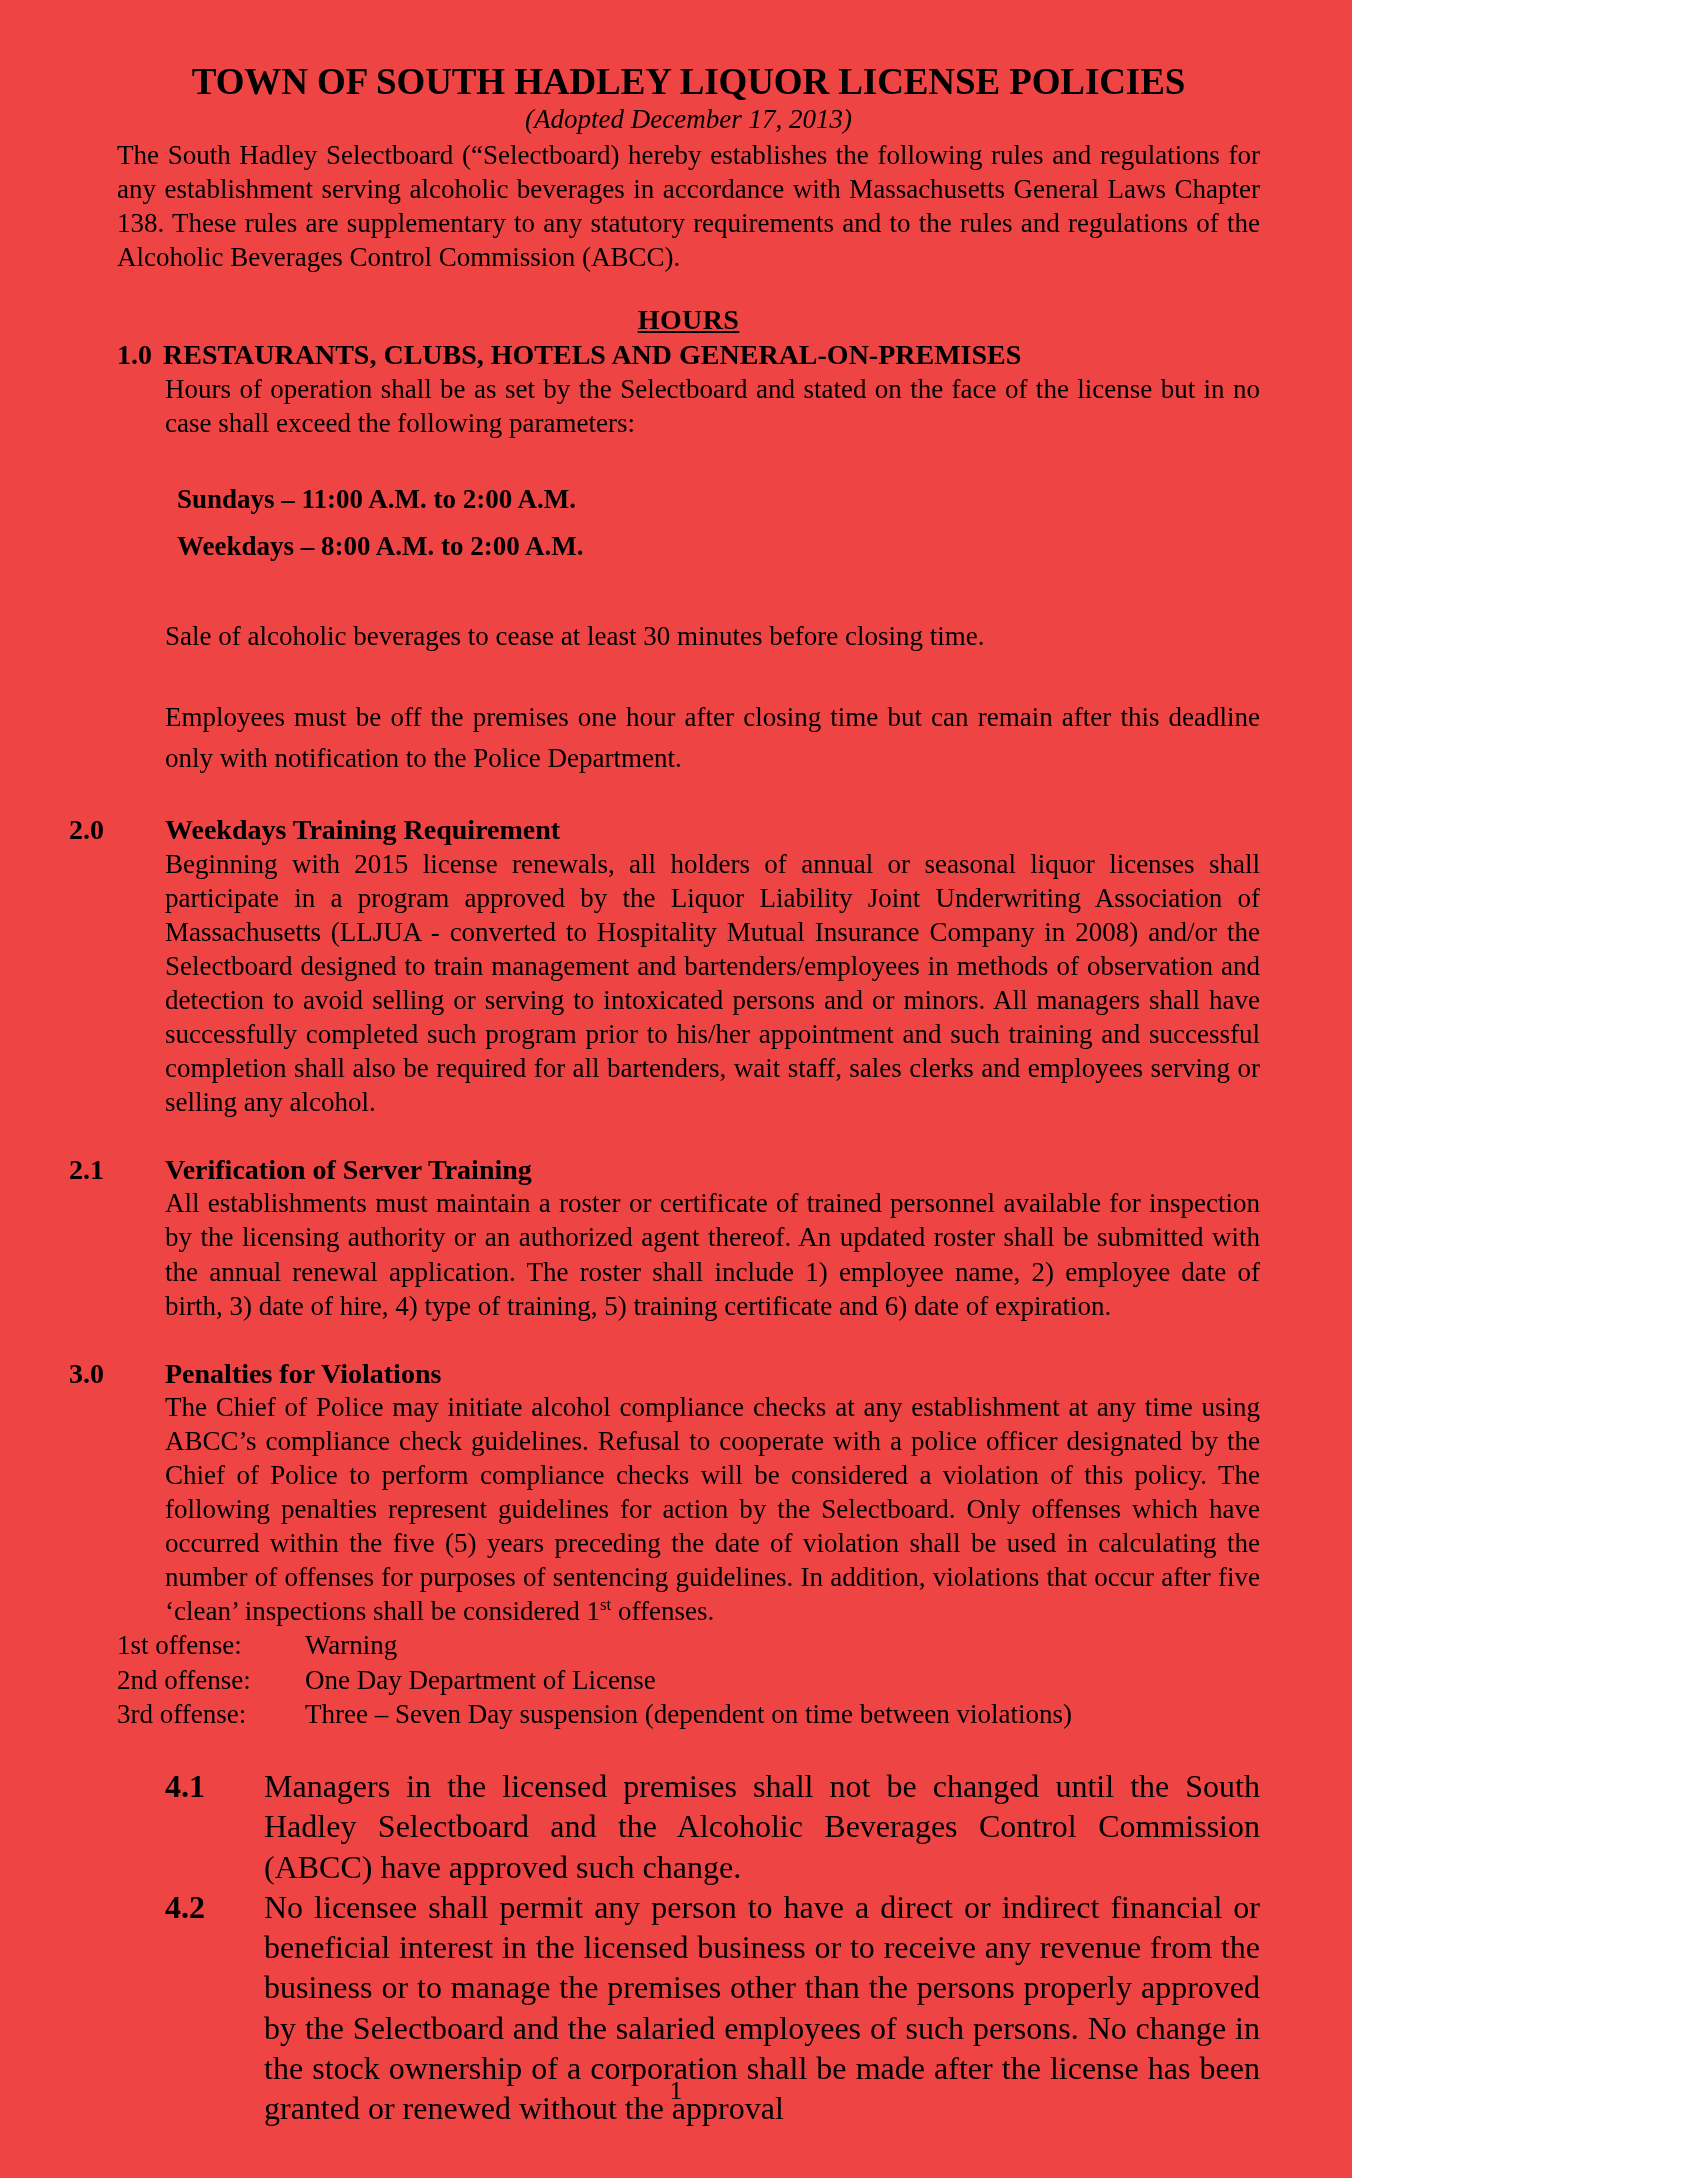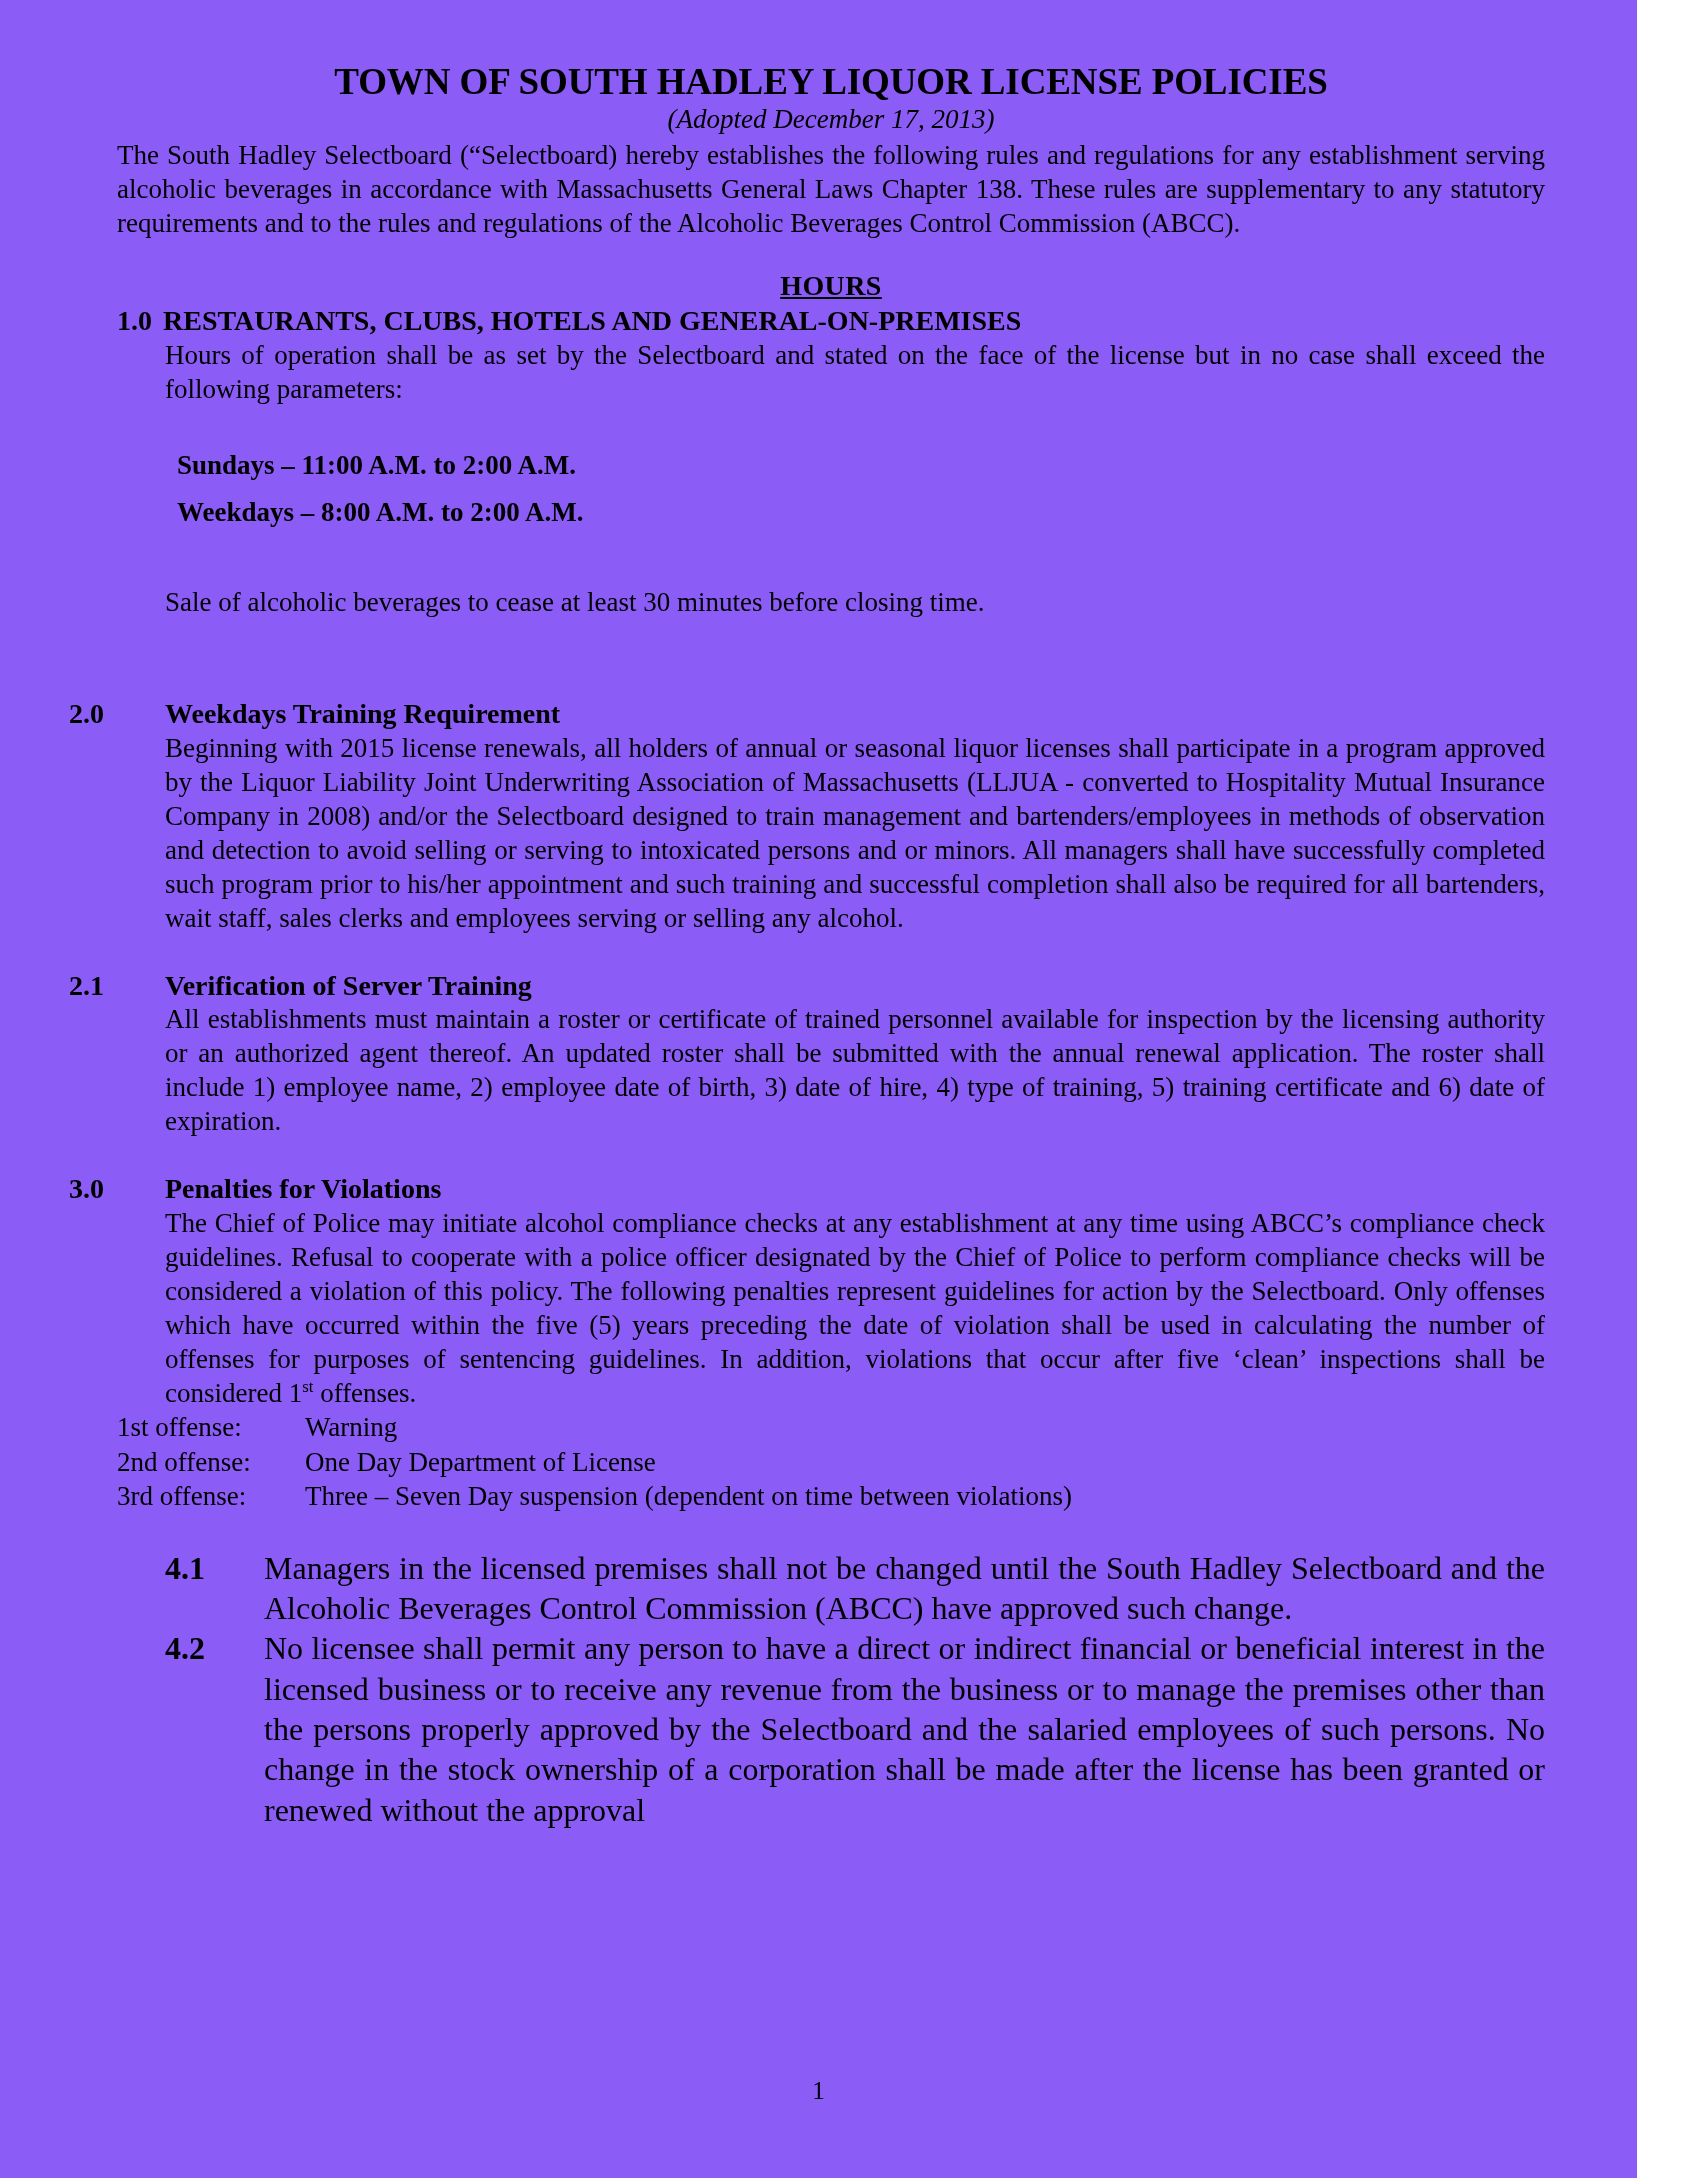--- a/index.html
+++ b/index.html
@@ -7,24 +7,24 @@
     margin: 0;
     padding: 0;
     background: #ffffff;
   }
   body {
     font-family: "Liberation Serif", "DejaVu Serif", serif;
     color: #000000;
   }
   .page {
     position: relative;
-    width: 1637px;
+    width: 1352px;
     height: 2178px;
     box-sizing: border-box;
-    background: #8b5cf6;
+    background: #ef4444;
     padding: 61px 92px 0 117px;
     overflow: hidden;
   }
   .doc-title {
     text-align: center;
     font-size: 37px;
     font-weight: bold;
     line-height: 1.12;
     letter-spacing: -0.1px;
     margin: 0 0 2px 0;
@@ -166,20 +166,21 @@
 
   <div class="spacer-lg"></div>
 
   <p class="body-indent">Sale of alcoholic beverages to cease at least 30 minutes before closing time.</p>
 
   <div class="spacer-sm"></div>
 
 
   <div class="spacer-sm"></div>
 
+  <p class="body-indent loose">Employees must be off the premises one hour after closing time but can remain after this deadline only with notification to the Police Department.</p>
 
   <div class="gap-before-heading"></div>
 
   <p class="num-heading">
     <span class="num">2.0</span><span>Weekdays Training Requirement</span>
   </p>
   <p class="body-indent">Beginning with 2015 license renewals, all holders of annual or seasonal liquor licenses shall participate in a program approved by the Liquor Liability Joint Underwriting Association of Massachusetts (LLJUA - converted to Hospitality Mutual Insurance Company in 2008) and/or the Selectboard designed to train management and bartenders/employees in methods of observation and detection to avoid selling or serving to intoxicated persons and or minors.  All managers shall have successfully completed such program prior to his/her appointment and such training and successful completion shall also be required for all bartenders, wait staff, sales clerks and employees serving or selling any alcohol.</p>
 
   <div class="gap-before-heading"></div>
 

